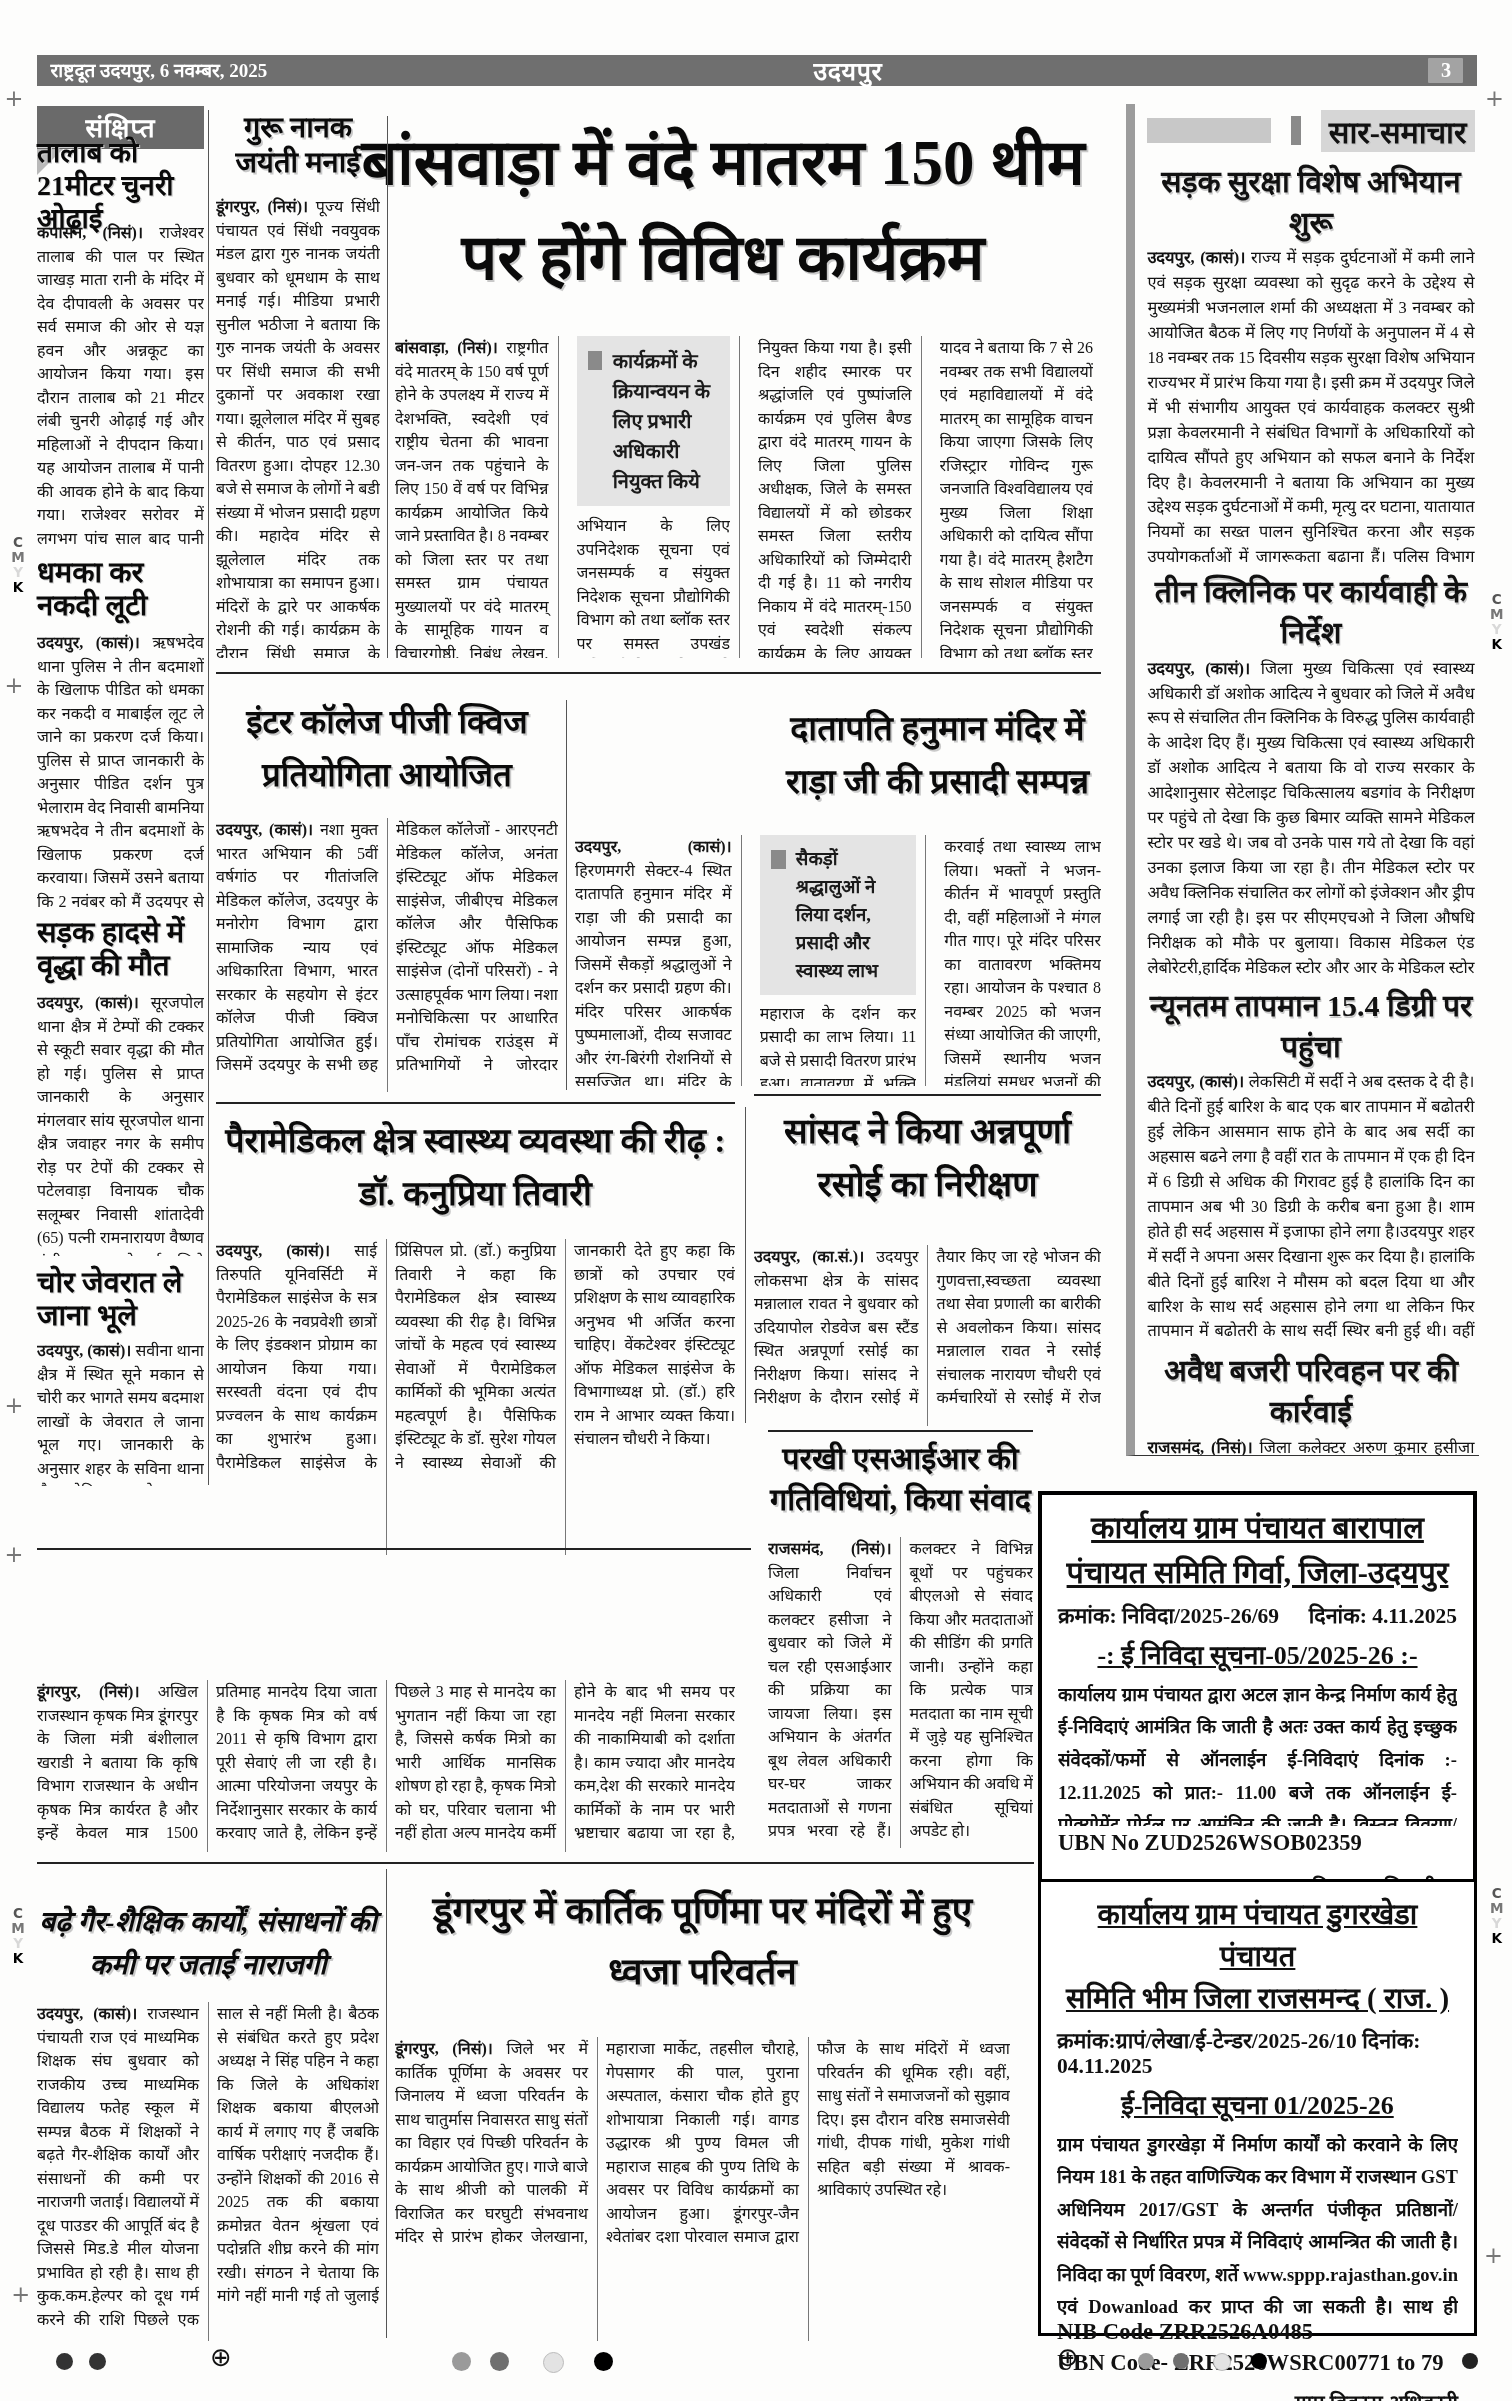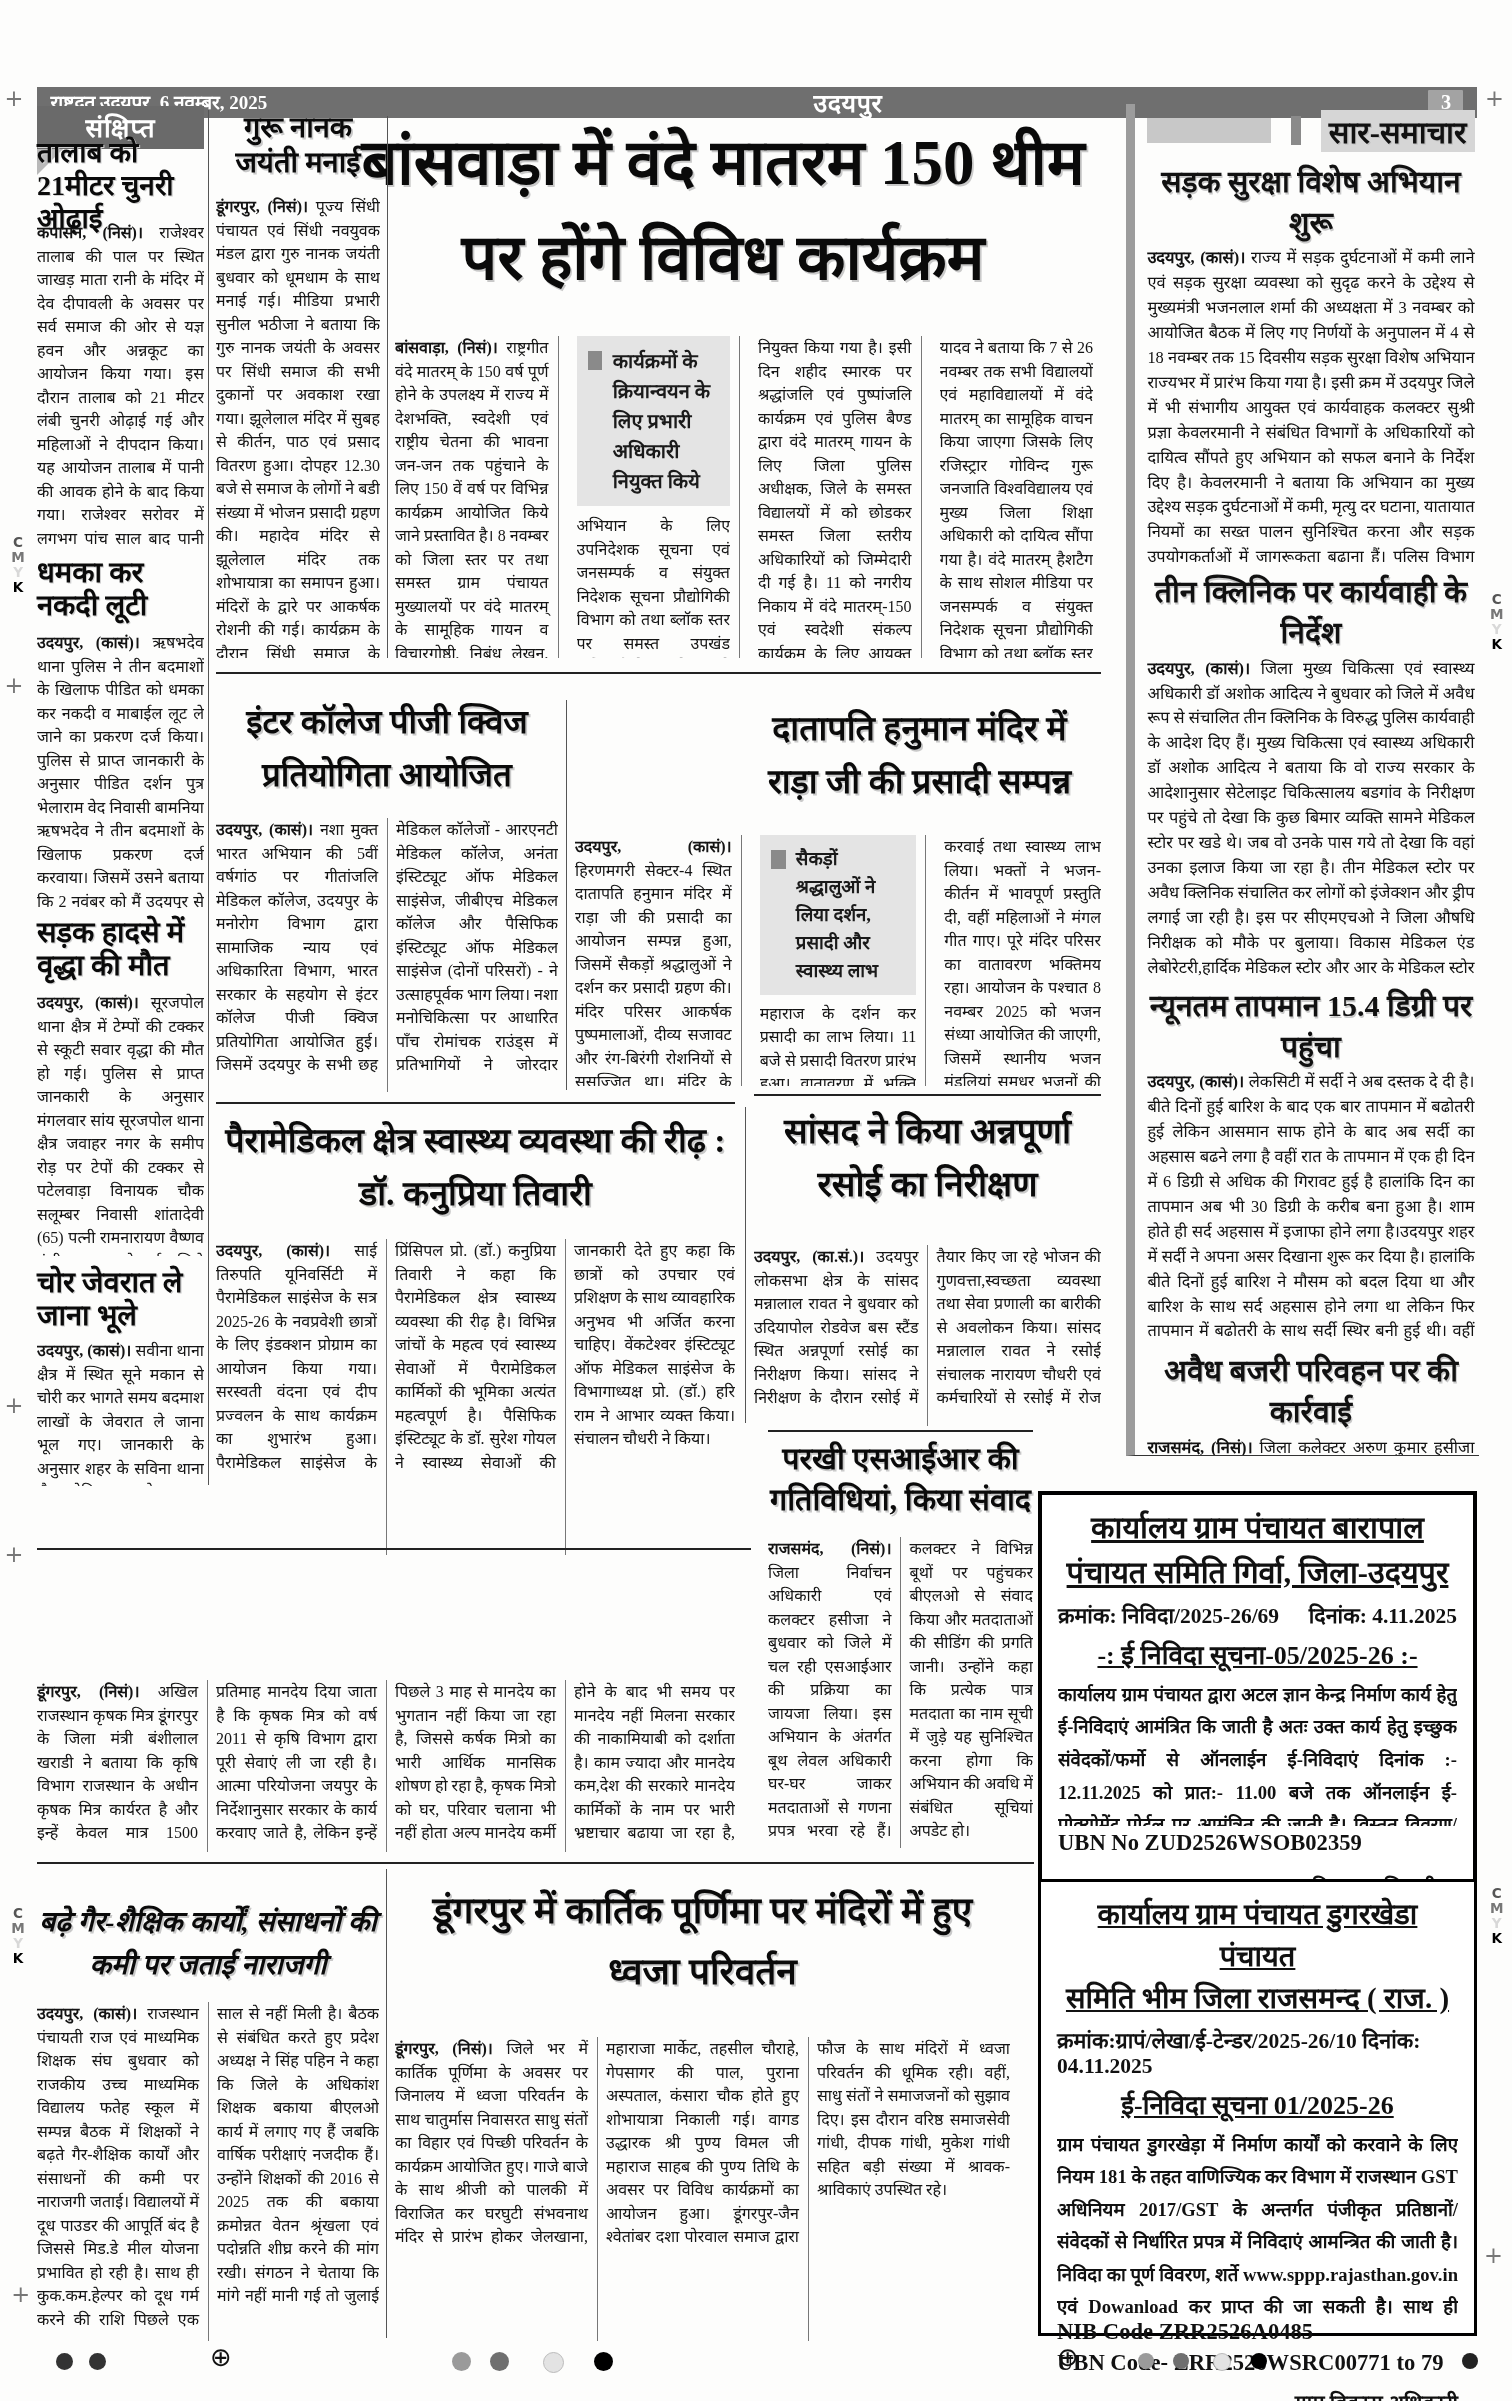--- a/index.html
+++ b/index.html
@@ -57,21 +57,21 @@
   .cmyk div{display:block;}
   .crop{color:#777;font-size:22.6px;font-family:"DejaVu Sans",sans-serif;}
   .dot{border-radius:50%;position:absolute;}
   .reg{position:absolute;font-size:26px;color:#111;font-family:"DejaVu Sans",sans-serif;}
 </style>
 </head>
 <body>
 
 <div id="page">
 
-  <div class="abs topbar" style="left:37px;top:55px;width:1440px;height:30.5px;margin-top:32px;">
+  <div class="abs topbar" style="left:37px;top:55px;width:1440px;height:30.5px;">
     <div class="left">राष्ट्रदूत उदयपुर, 6 नवम्बर, 2025</div>
     <div class="center">उदयपुर</div>
     <div class="pagenum">3</div>
   </div>
 
   <div class="abs" style="left:37px;top:106px;width:167px;">
     <div class="brieflabel">संक्षिप्त</div>
     <div class="fold"></div>
   </div>
 
@@ -123,21 +123,21 @@
   </div>
 
   <div class="abs hline" style="left:216px;top:672px;width:885px;"></div>
 
   <div class="abs hl" style="left:216px;top:696px;width:342px;font-size:33px;line-height:1.6;">इंटर कॉलेज पीजी क्विज प्रतियोगिता आयोजित</div>
   <div class="abs btxt c2" style="left:216px;top:818px;width:342px;height:274px;">
     <span class="dl">उदयपुर, (कासं)।</span>
     <span>नशा मुक्त भारत अभियान की 5वीं वर्षगांठ पर गीतांजलि मेडिकल कॉलेज, उदयपुर के मनोरोग विभाग द्वारा सामाजिक न्याय एवं अधिकारिता विभाग, भारत सरकार के सहयोग से इंटर कॉलेज पीजी क्विज प्रतियोगिता आयोजित हुई। जिसमें उदयपुर के सभी छह मेडिकल कॉलेजों - आरएनटी मेडिकल कॉलेज, अनंता इंस्टिट्यूट ऑफ मेडिकल साइंसेज, जीबीएच मेडिकल कॉलेज और पैसिफिक इंस्टिट्यूट ऑफ मेडिकल साइंसेज (दोनों परिसरों) - ने उत्साहपूर्वक भाग लिया। नशा मनोचिकित्सा पर आधारित पाँच रोमांचक राउंड्स में प्रतिभागियों ने जोरदार मुकाबला किया। पैसिफिक इंस्टिट्यूट ऑफ मेडिकल साइंसेज (पिम्स) की टीम के साथ टाई किया। डॉ. दिव्या चड्ढा के उत्कृष्ट ज्ञान और त्वरित उत्तरों की सभी कॉलेजों के शिक्षकों ने सराहना की। पिम्स को प्रतियोगिता में रनर-अप घोषित किया गया। इस उपलब्धि पर डीन एवं प्रो. डॉ. सुरेश गोयल, मेडिकल डायरेक्टर डॉ. कमलेश शेखावत तथा विभागाध्यक्ष प्रो. डॉ. प्रवीन खैरकर ने टीम की सराहना की।</span>
   </div>
 
-  <div class="abs hl" style="left:750px;top:703px;width:339px;font-size:34px;line-height:1.55;">दातापति हनुमान मंदिर में राड़ा जी की प्रसादी सम्पन्न</div>
+  <div class="abs hl" style="left:768px;top:703px;width:339px;font-size:34px;line-height:1.55;">दातापति हनुमान मंदिर में राड़ा जी की प्रसादी सम्पन्न</div>
   <div class="abs colrow" style="left:575px;top:835px;width:526px;height:251px;">
     <div class="ncol btxt" style="height:251px;">
       <span class="dl">उदयपुर, (कासं)।</span>
       <span>हिरणमगरी सेक्टर-4 स्थित दातापति हनुमान मंदिर में राड़ा जी की प्रसादी का आयोजन सम्पन्न हुआ, जिसमें सैकड़ों श्रद्धालुओं ने दर्शन कर प्रसादी ग्रहण की। मंदिर परिसर आकर्षक पुष्पमालाओं, दीव्य सजावट और रंग-बिरंगी रोशनियों से सुसज्जित था। मंदिर के महंत रामदास वैष्णव ने बताया कि यह वार्षिक आयोजन अन्नकूट महोत्सव के बाद प्रतिवर्ष किया जाता है।भक्तगणों ने श्रीराम दरबार, हनुमान जी, सर्वेश्वर महादेव, गजानंद जी, वैष्णो देवी माता और राड़ा जी</span>
     </div>
     <div class="ncol" style="height:251px;overflow:hidden;font-family:Liberation Serif, serif;">
       <div class="infobox" style="font-size:18.6px;">
         <span class="sq"></span>
         <span>सैकड़ों श्रद्धालुओं ने लिया दर्शन, प्रसादी और स्वास्थ्य लाभ</span>
       </div>

